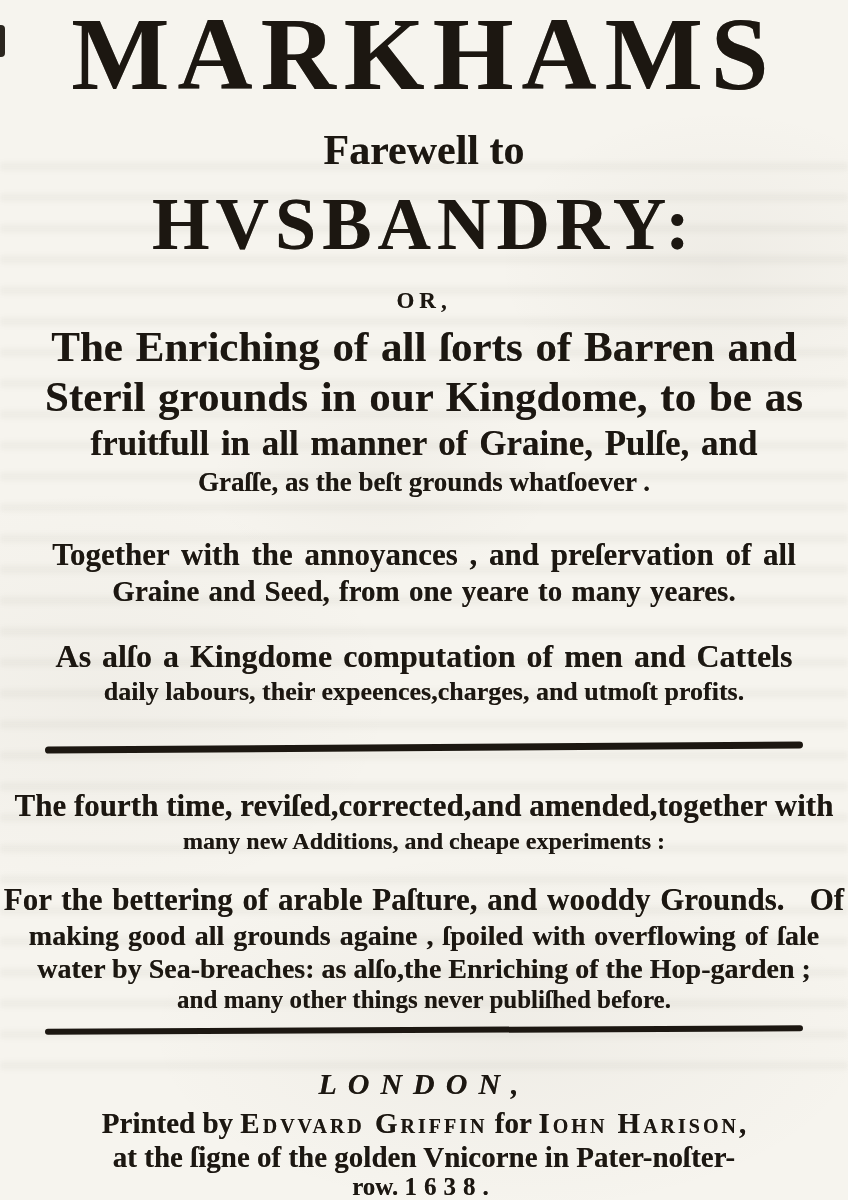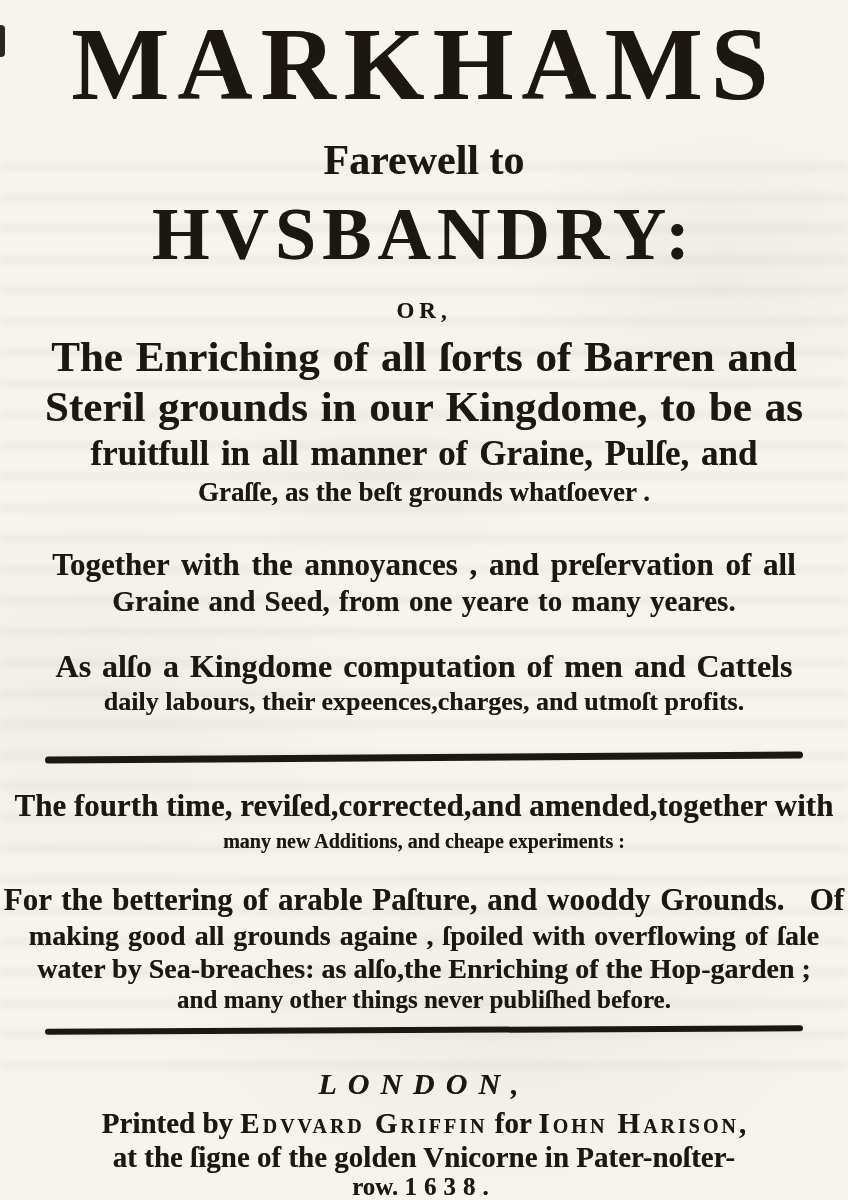--- a/index.html
+++ b/index.html
@@ -43,21 +43,20 @@
   }
   .page {
     position: relative;
     z-index: 1;
     width: 848px;
     text-align: center;
     font-weight: bold;
     text-shadow: 0 0 0.6px rgba(28,23,17,0.55);
   }
   .t-main {
-    padding-top: 10px;
     font-size: 104px;
     line-height: 108px;
     letter-spacing: 8px;
     white-space: nowrap;
   }
   .t-farewell {
     margin-top: 20px;
     font-size: 42px;
     line-height: 44px;
   }
@@ -90,23 +89,23 @@
     margin: 36px auto 0 auto;
     background: var(--ink);
     border-radius: 4px;
     transform: rotate(-0.4deg);
   }
   .rule-b {
     height: 6px;
     margin-top: 12px;
     transform: rotate(-0.25deg);
   }
-  .edi { margin-top: 26px; }
+  .edi { margin-top: 36px; }
   .edi-l1 { font-size: 31px; line-height: 38px; white-space: nowrap; }
-  .edi-l2 { font-size: 20px; line-height: 32px; }
+  .edi-l2 { font-size: 24px; line-height: 32px; }
   .cont { margin-top: 24px; }
   .cont-l1 { font-size: 31px; line-height: 38px; word-spacing: 2px; white-space: nowrap; }
   .cont-l2 { font-size: 28px; line-height: 33px; word-spacing: 2px; }
   .cont-l3 { font-size: 28px; line-height: 33px; }
   .cont-l4 { font-size: 25px; line-height: 30px; }
   .imp-city {
     margin-top: 34px;
     font-size: 30px;
     line-height: 34px;
     font-style: italic;

